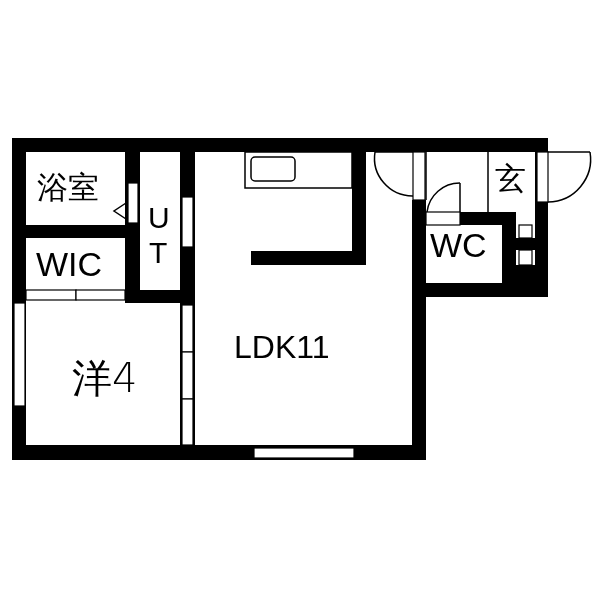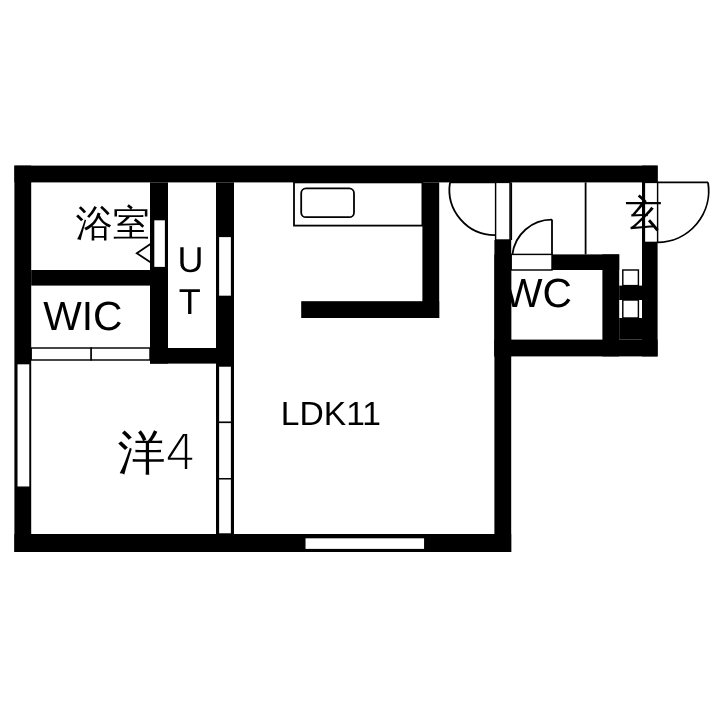--- a/index.html
+++ b/index.html
@@ -1,19 +1,19 @@
 <!DOCTYPE html>
 <html><head>
 <meta charset="utf-8">
 <style>
   html, body { margin: 0; padding: 0; background: #ffffff; }
   body { width: 600px; height: 600px; position: relative; overflow: hidden; }
   svg { position: absolute; left: 0; top: 0; }
   .lbl { position: absolute; font-family: "Liberation Sans", "DejaVu Sans", sans-serif; color: #000; line-height: 1; white-space: nowrap; }
-  .lbl-jp { font-family: "DejaVu Sans", sans-serif; font-weight: 300; margin-left: 26px; }
+  .lbl-jp { font-family: "DejaVu Sans", sans-serif; font-weight: 300; }
 </style>
 </head>
 <body>
 
 <svg width="600" height="600" viewBox="0 0 600 600" xmlns="http://www.w3.org/2000/svg">
 
   <g fill="#000">
 
     <rect x="12" y="138" width="536" height="14"></rect>
 
@@ -92,15 +92,15 @@
 
     <path d="M 126 203 L 114 211 L 126 219"></path>
   </g>
 </svg>
 
 <div class="lbl lbl-jp" style="left:37px; top:172px; font-size:31px;">浴室</div>
 <div class="lbl" style="left:148px; top:203px; font-size:30px;">U</div>
 <div class="lbl" style="left:149px; top:238px; font-size:30px;">T</div>
 <div class="lbl" style="left:36px; top:247px; font-size:34px;text-align:right;">WIC</div>
 <div class="lbl lbl-jp" style="left:72px; top:358px; font-size:40px;">洋4</div>
-<div class="lbl" style="left:234px; top:331px; font-size:28px;">LDK11</div>
+<div class="lbl" style="left:234px; top:331px; font-size:32px;">LDK11</div>
 <div class="lbl lbl-jp" style="left:495px; top:163px; font-size:31px;">玄</div>
-<div class="lbl" style="left:420px; top:228px; font-size:34px;">WC</div>
+<div class="lbl" style="left:430px; top:228px; font-size:34px;">WC</div>
 
 </body></html>

